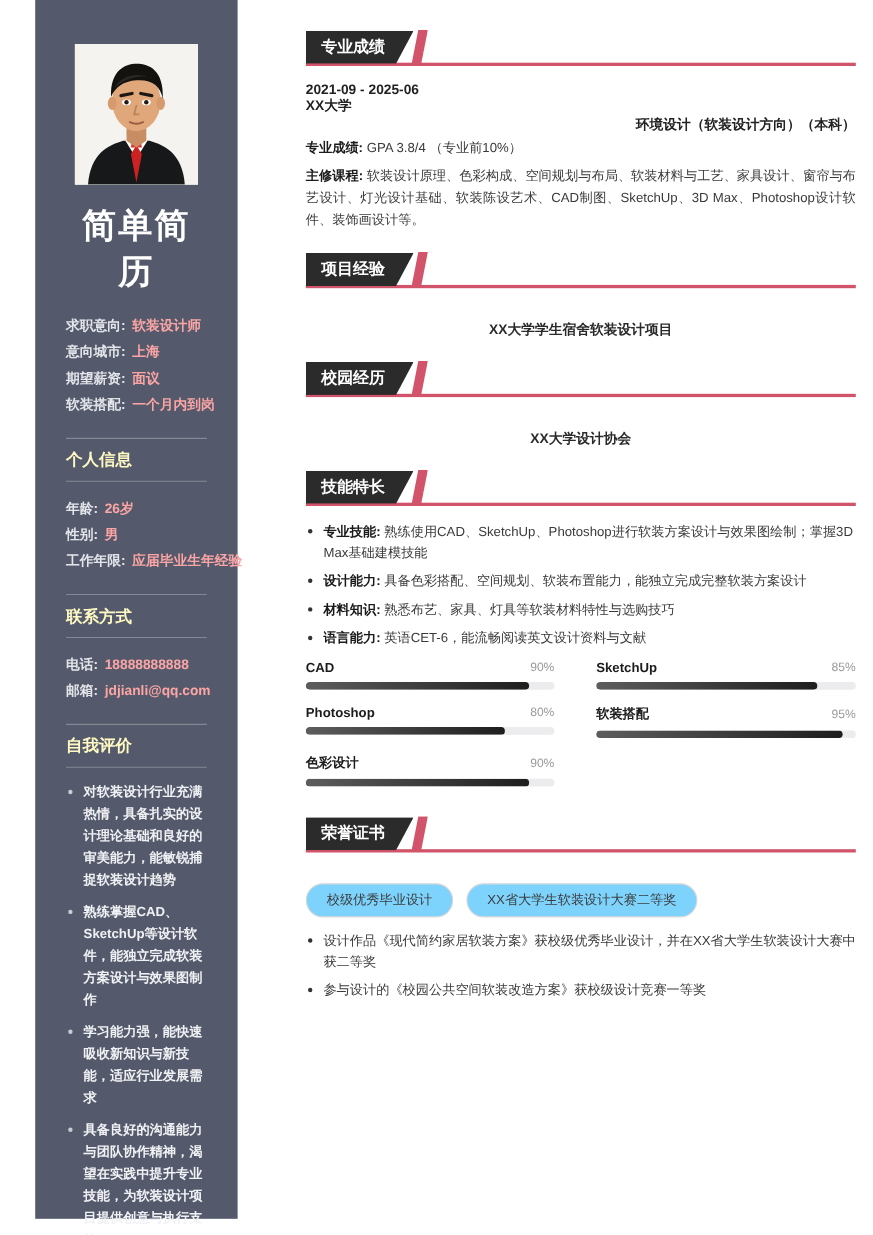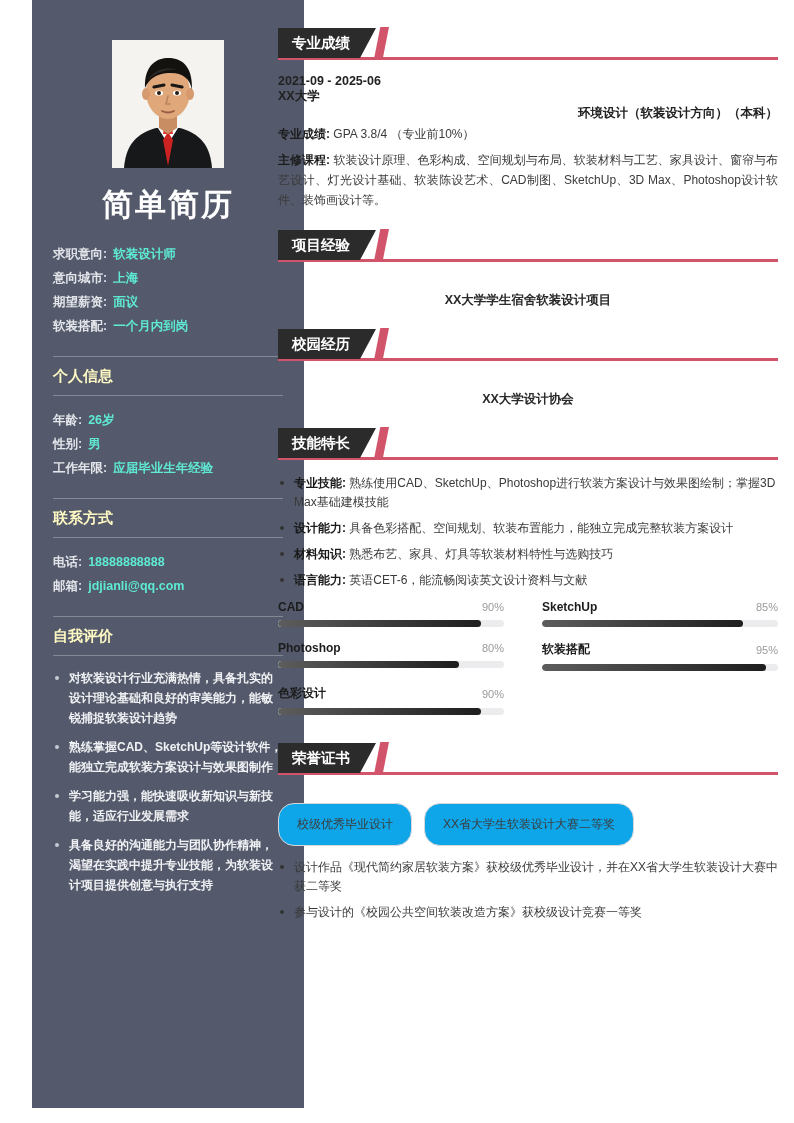--- a/index.html
+++ b/index.html
@@ -6,37 +6,37 @@
   html, body {
     width: 794px; height: 1123px;
     background: #ffffff;
     font-family: "Liberation Sans", "DejaVu Sans", sans-serif;
     -webkit-font-smoothing: antialiased;
   }
   .page { position: relative; width: 794px; height: 1123px; background:#fff; overflow:hidden; }
 
   
   .sidebar {
-    position: absolute; left: 32px; top: 0; width: 272px; height: 1108px;
-    background: #545a6b; color: #ffffff; padding: 0 21px;
+    position: absolute; left: 32px; top: 0; width: 184px; height: 1108px;
+    background: #545a6b; color: #ffffff; padding: 0 28px;
   }
   .avatar-wrap {
     width: 112px; height: 128px; margin: 40px auto 0;
     background: #f2f2ee; overflow: hidden; position: relative;
   }
   .avatar-svg { display:block; width:100%; height:100%; }
 
   .name-title {
     text-align: center; font-size: 31px; font-weight: 700;
     letter-spacing: 2px; margin: 16px 0 16px; color:#fff;
   }
 
   .kv { font-size: 12.5px; line-height: 24px; color: #e9eaee; white-space: nowrap; }
   .kv .k { font-weight: 700; color:#e3e5ea; }
-  .kv .v { font-weight: 700; color:#5eead4; margin-left: 6px; text-align: center; }
+  .kv .v { font-weight: 700; color:#fca5a5; margin-left: 6px; text-align: center; }
 
   .sb-section { margin-top: 18px; }
   .sb-sec-title {
     font-size: 15px; font-weight: 700; color: #fef9c3;
     padding: 10px 0 9px; border-top: 1px solid rgba(255,255,255,.28);
     border-bottom: 1px solid rgba(255,255,255,.28); margin-bottom: 12px;
   }
   .sb-list { list-style: none; }
   .sb-list li {
     position: relative; font-size: 12px; line-height: 20px;
@@ -95,22 +95,22 @@
   .bar-item { width: 50%; padding-right: 24px; margin-bottom: 14px; }
   .bar-item:nth-child(even) { padding-right: 0; padding-left: 14px; }
   .bar-head { display: flex; justify-content: space-between; align-items: center; margin-bottom: 6px; }
   .bar-name { font-size: 12px; font-weight: 700; color: #1c1c1c; }
   .bar-pct { font-size: 11px; color: #9a9a9a; }
   .bar-track { height: 7px; border-radius: 4px; background: #ececee; overflow: hidden; }
   .bar-fill { height: 100%; border-radius: 4px; background: linear-gradient(90deg,#5d5d5d 0%, #1e1e1e 100%); }
 
   .tags { display: flex; flex-wrap: wrap; gap: 12px; padding: 14px 0 12px; }
   .tag {
-    border: 1px solid #d7d7da; border-radius: 16px; padding: 12px 18px;
-    font-size: 12px; color: #3c3c3c; background: #0ea5e9;
+    border: 1px solid #d7d7da; border-radius: 16px; padding: 6px 18px;
+    font-size: 12px; color: #3c3c3c; background: #7dd3fc;
   }
 </style>
 </head>
 <body>
 
 <div class="page">
 
   <aside class="sidebar">
 
     <div class="avatar-wrap">

